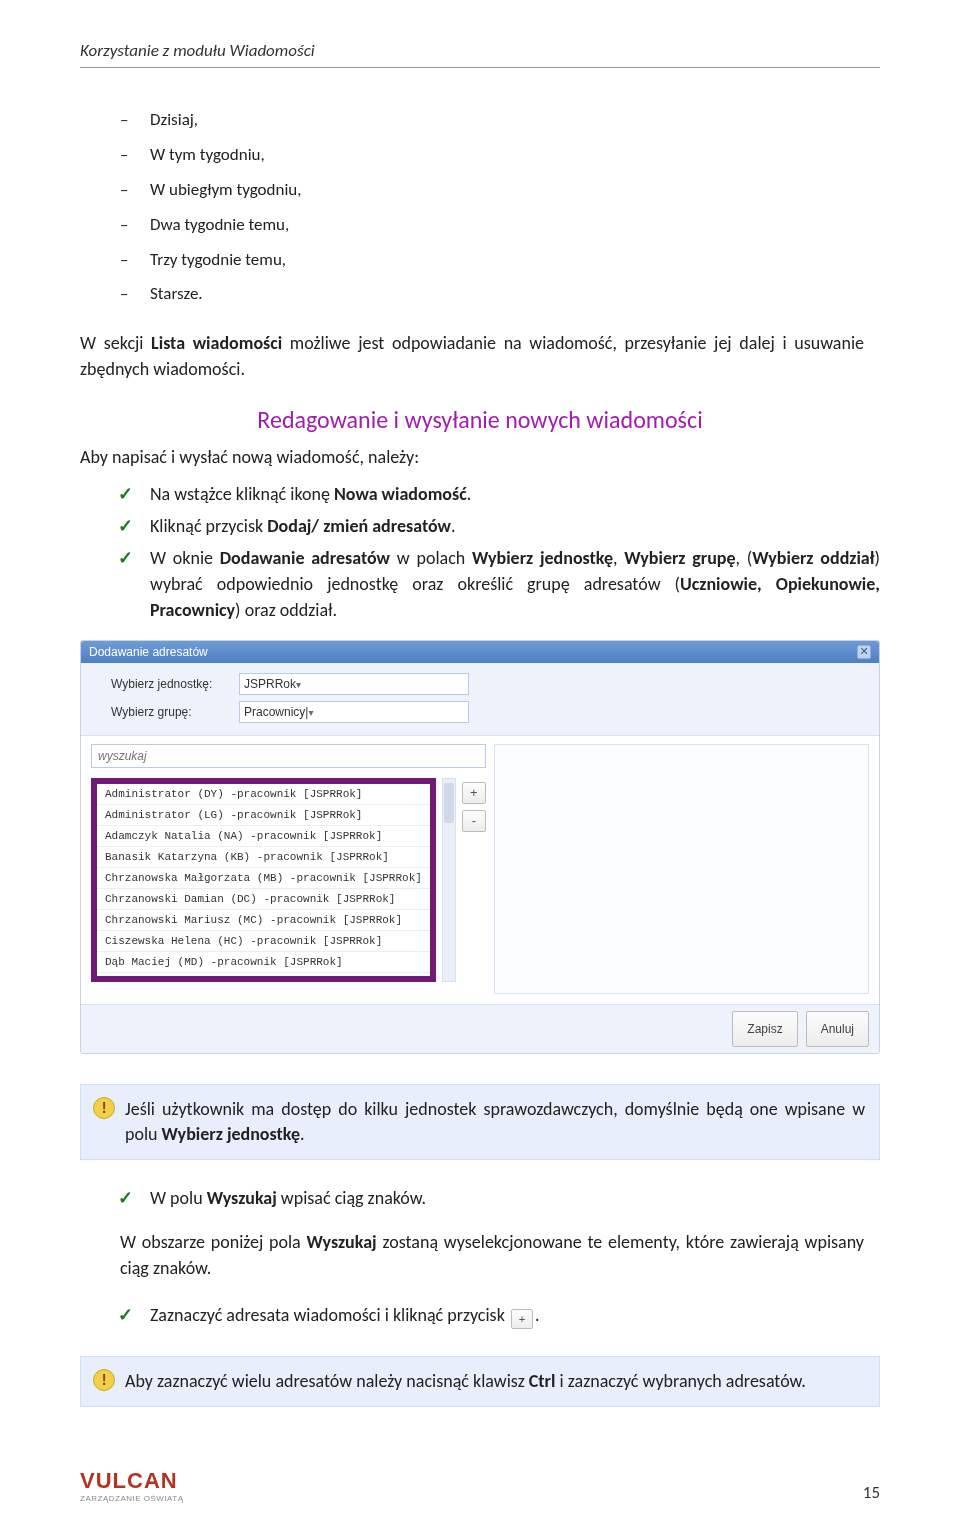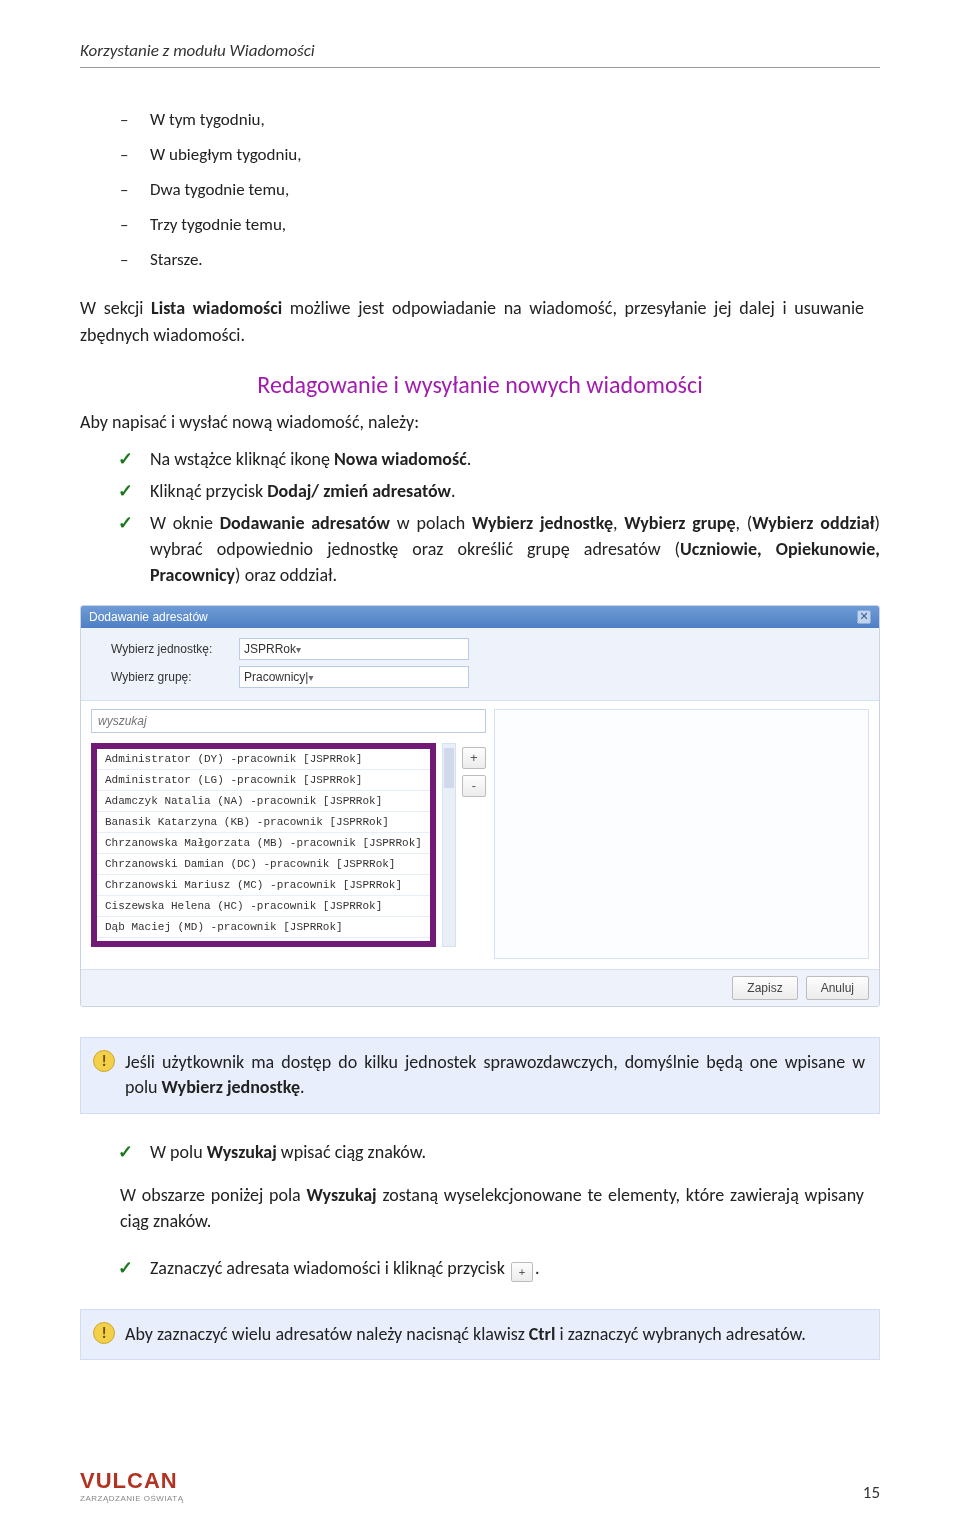--- a/index.html
+++ b/index.html
@@ -205,21 +205,21 @@
   }
   .dlg-footer {
     background: #eef3fb;
     border-top: 1px solid #d6e1f1;
     padding: 6px 10px;
     display: flex;
     justify-content: flex-end;
     gap: 8px;
   }
   .ft-btn {
-    height: 24px;
+    height: 36px;
     padding: 0 14px;
     border: 1px solid #bcbcbc;
     background: linear-gradient(#fdfdfd, #ececec);
     font-size: 12px;
     color: #444;
     cursor: pointer;
     border-radius: 2px;
   }
   
   .info-box {
@@ -286,20 +286,21 @@
     color: #333;
   }
 </style>
 </head>
 <body>
 
 <div class="header-title">Korzystanie z modułu Wiadomości</div>
 <hr class="header-hr">
 
 <ul class="dash-list">
+  <li>Dzisiaj,</li>
   <li>W tym tygodniu,</li>
   <li>W ubiegłym tygodniu,</li>
   <li>Dwa tygodnie temu,</li>
   <li>Trzy tygodnie temu,</li>
   <li>Starsze.</li>
 </ul>
 
 <p class="para">
   <span>W sekcji </span><span class="bold">Lista wiadomości</span><span> możliwe jest odpowiadanie na wiadomość, przesyłanie jej dalej i usuwanie zbędnych wiadomości.</span>
 </p>

